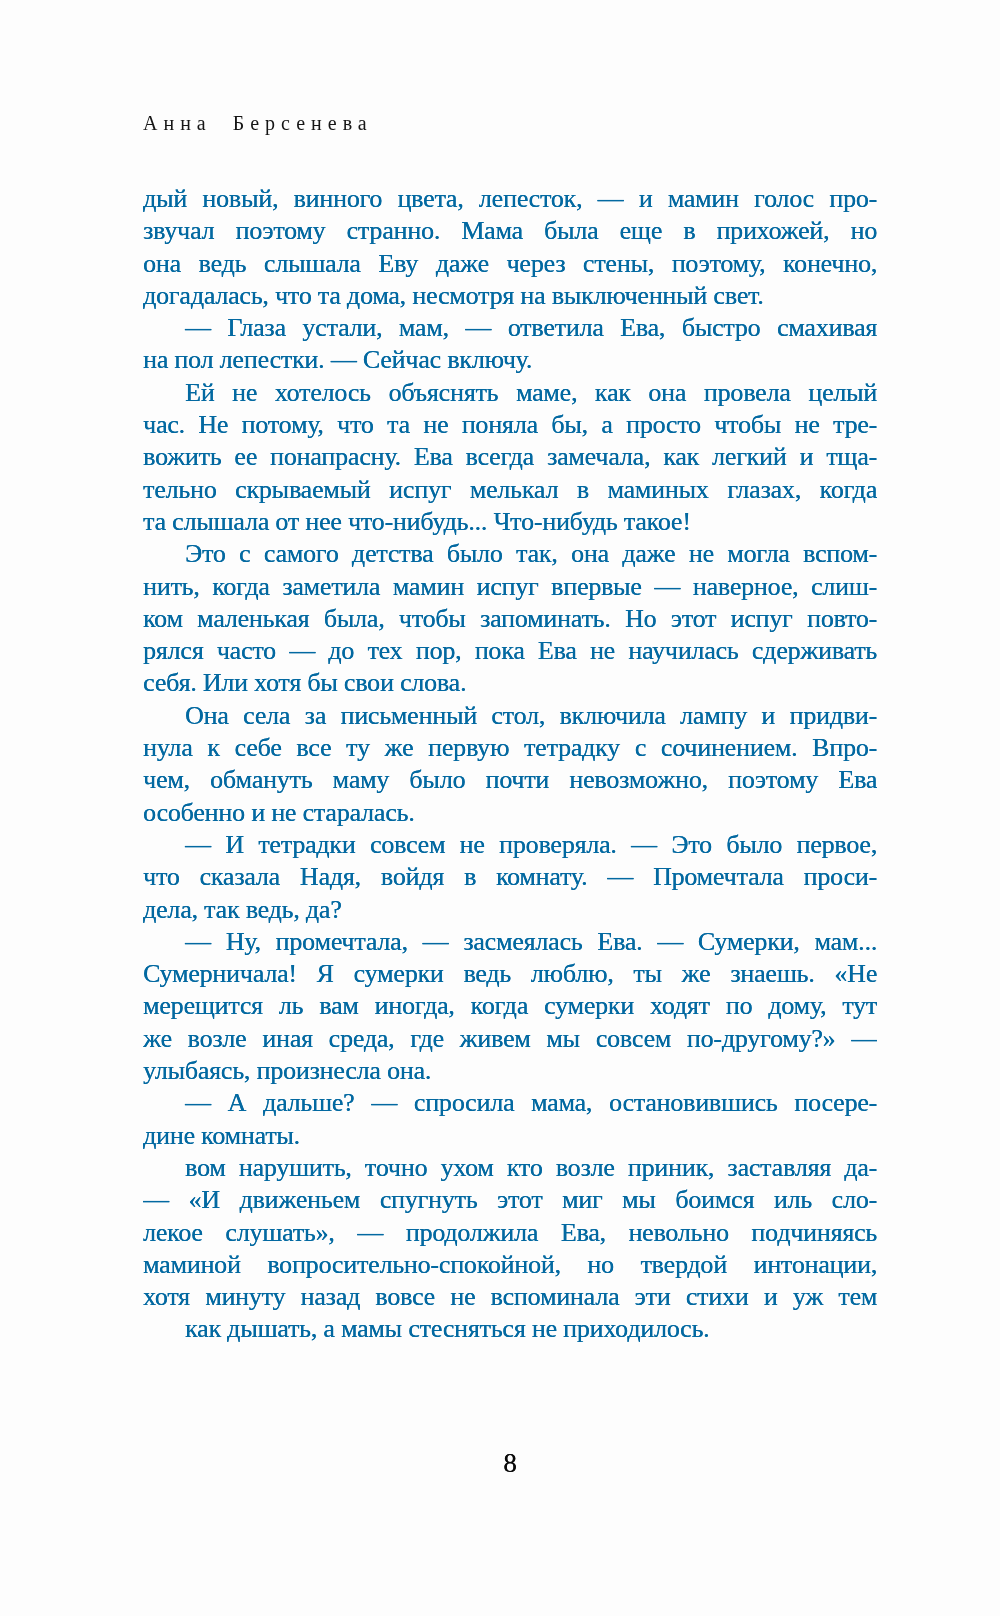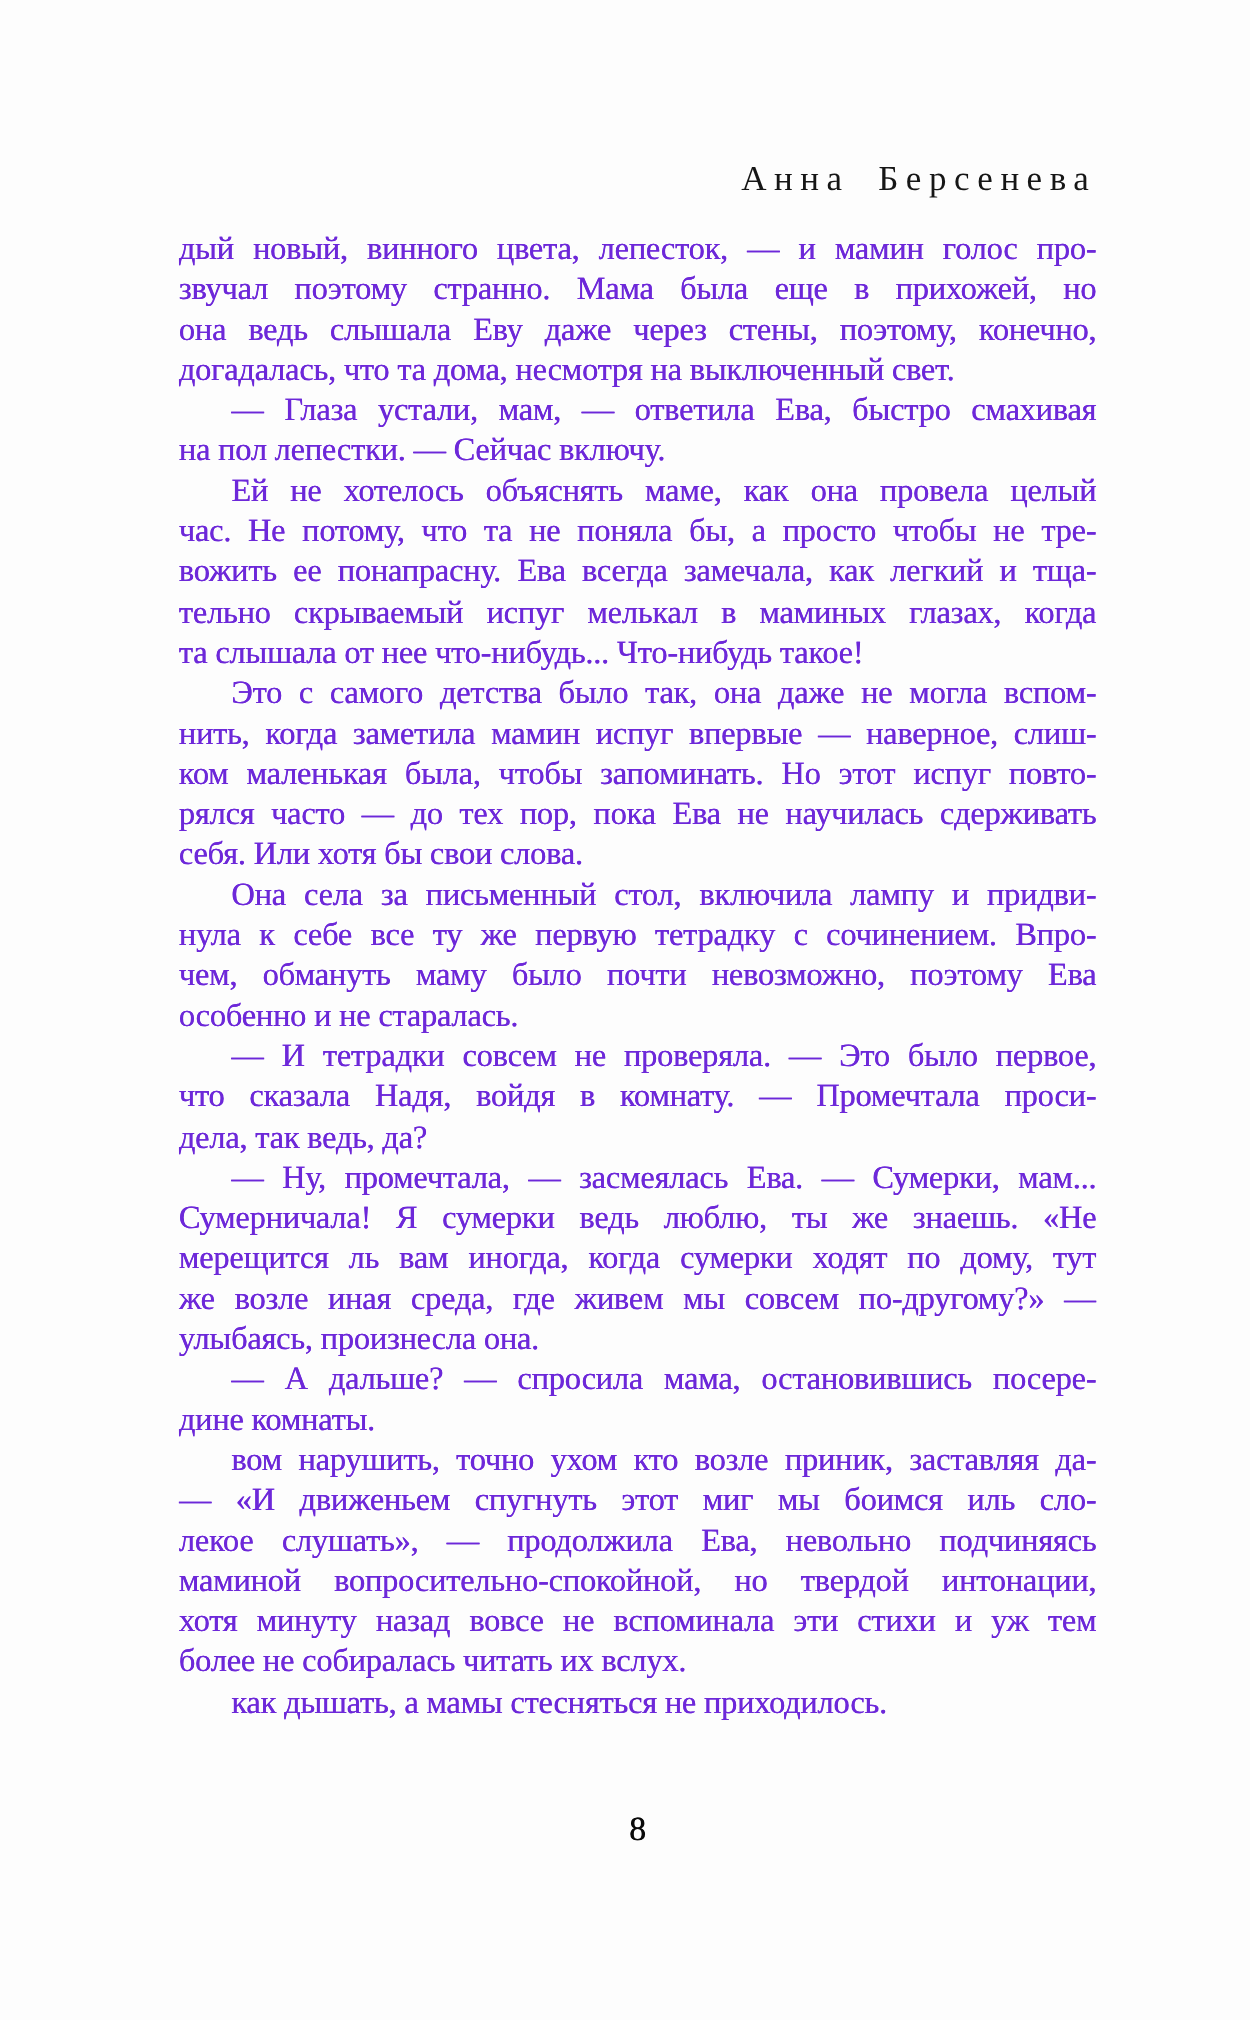--- a/index.html
+++ b/index.html
@@ -13,39 +13,39 @@
     overflow: hidden;
   }
   .page {
     position: relative;
     width: 1000px;
     height: 1616px;
     background: #fdfdfd;
   }
   .running-header {
     position: absolute;
-    top: 128px;
+    top: 112px;
     left: 143px;
     width: 734px;
-    text-align: right;
-    font-size: 28px;
+    text-align: left;
+    font-size: 20px;
     letter-spacing: 6px;
     word-spacing: 10px;
     color: #161616;
     white-space: nowrap;
   }
   .text-block {
     position: absolute;
     top: 183px;
     left: 143px;
     width: 734px;
     font-size: 26px;
     line-height: 32.3px;
     letter-spacing: -0.2px;
-    color: #6d28d9;
+    color: #0369a1;
     text-shadow: 0.25px 0 0 currentColor;
   }
   .para { margin: 0; }
   .para .line {
     text-align: justify;
     text-align-last: justify;
     height: 32.3px;
     overflow: hidden;
     white-space: nowrap;
   }
@@ -121,21 +121,20 @@
       <div class="para indent">
         <div class="line just">— А дальше? — спросила мама, остановившись посере-</div>
         <div class="line last">дине комнаты.</div>
       </div>
       <div class="para indent">
         <div class="line just">вом нарушить, точно ухом кто возле приник, заставляя да-</div>
         <div class="line just">— «И движеньем спугнуть этот миг мы боимся иль сло-</div>
         <div class="line just">лекое слушать», — продолжила Ева, невольно подчиняясь</div>
         <div class="line just">маминой вопросительно-спокойной, но твердой интонации,</div>
         <div class="line just">хотя минуту назад вовсе не вспоминала эти стихи и уж тем</div>
-        <div class="line last">более не собиралась читать их вслух.</div>
       </div>
       <div class="para indent">
         <div class="line last">как дышать, а мамы стесняться не приходилось.</div>
       </div>
     </div>
 
   <div class="folio">8</div>
 </div>
 
 </body></html>

